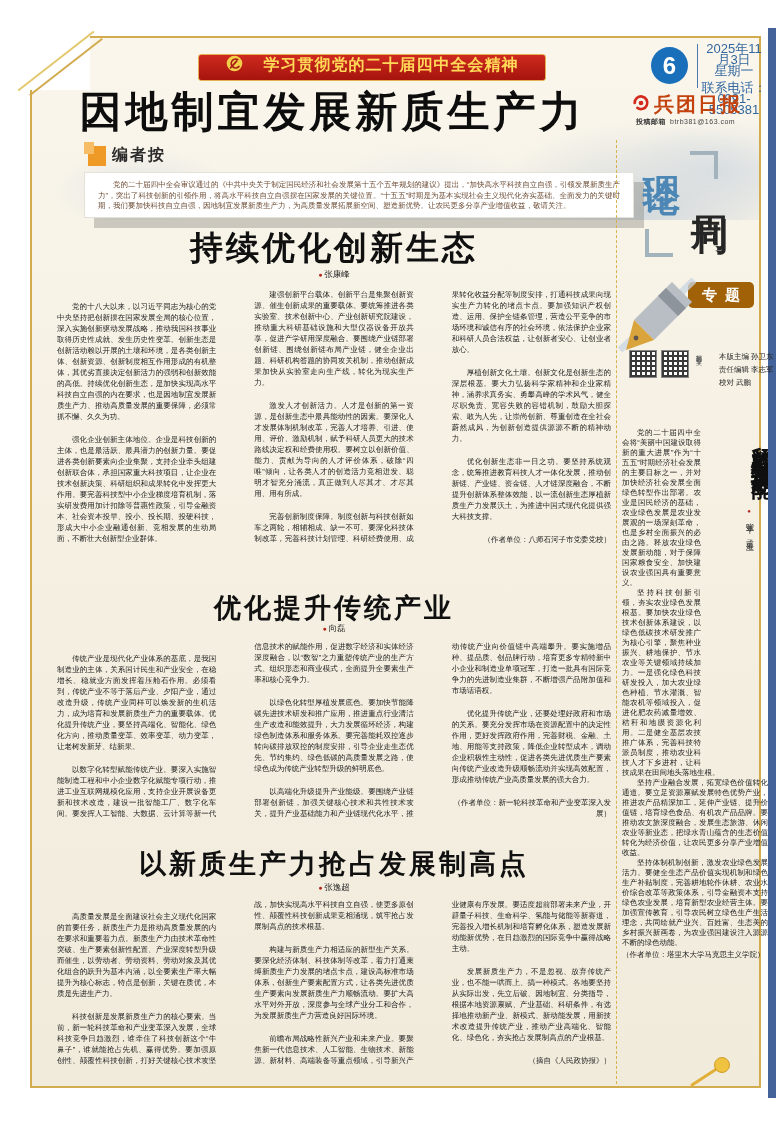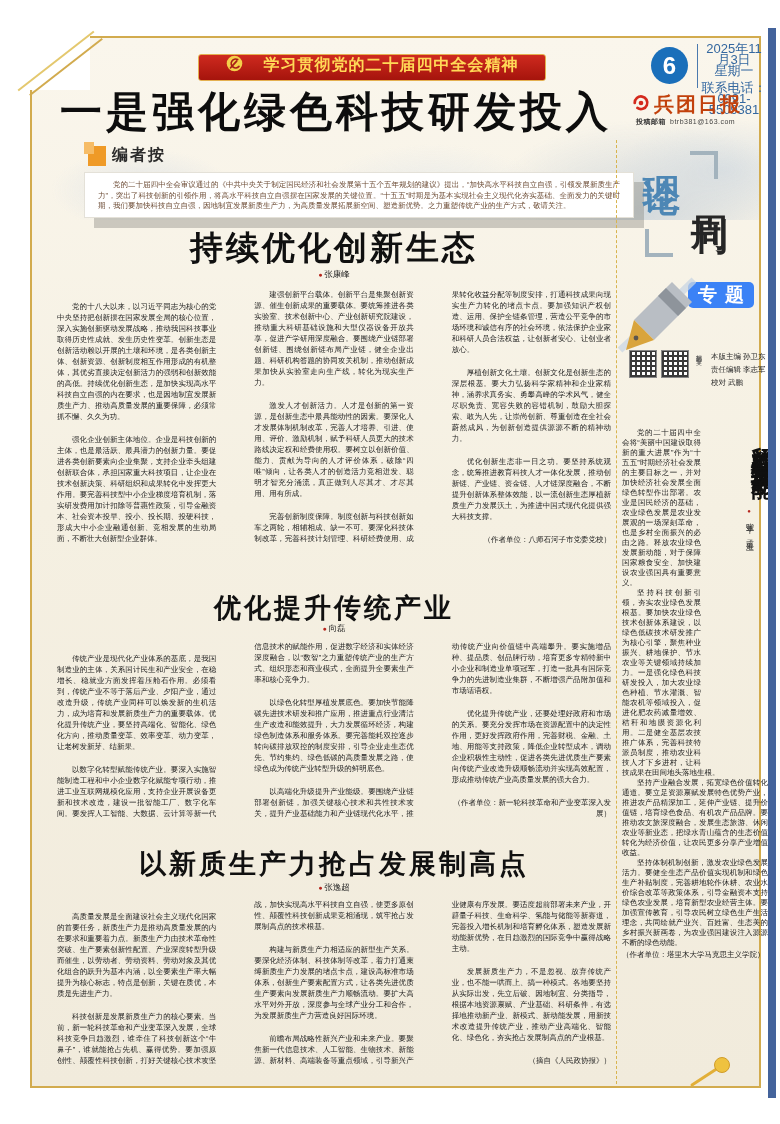--- a/index.html
+++ b/index.html
@@ -99,34 +99,34 @@
   .cols p.attr{text-indent:0;text-align:right;margin-top:2px;}
 
   
   .dash-sep{left:616px;top:140px;height:944px;border-left:1px dashed #d8b44e;}
   .vt{writing-mode:vertical-rl;text-orientation:upright;}
   .weekly-1{left:636px;top:146px;font-size:37px;font-weight:900;color:#4d87b5;letter-spacing:4px;height:110px;}
   .weekly-2{left:684px;top:186px;font-size:37px;font-weight:900;color:#262626;letter-spacing:4px;height:110px;}
   .bracket-tr{left:690px;top:151px;width:24px;height:24px;border-top:4px solid #a3b3bd;border-right:4px solid #a3b3bd;}
   .bracket-bl{left:645px;top:229px;width:24px;height:24px;border-left:4px solid #a3b3bd;border-bottom:4px solid #a3b3bd;}
   .badge{
-    left:688px;top:282px;width:66px;height:26px;background:#3b82f6;border-radius:5px;
-    color:#fff;font-size:19px;font-weight:bold;letter-spacing:8px;
+    left:688px;top:282px;width:66px;height:26px;background:#a16207;border-radius:5px;
+    color:#fff;font-size:15px;font-weight:bold;letter-spacing:8px;
     display:flex;align-items:center;justify-content:center;padding-left:8px;box-sizing:border-box;
   }
   .pen{left:616px;top:274px;}
   .qr-row{left:629px;top:350px;display:flex;gap:4px;align-items:flex-start;}
   .qr{
     width:26px;height:26px;border:1px solid #888;background:#fff;
     background-image:
       repeating-linear-gradient(0deg,#3a3a3a 0 2px,transparent 2px 5px),
       repeating-linear-gradient(90deg,#3a3a3a 0 2px,transparent 2px 5px);
   }
   .qr-caption{font-size:6px;color:#555;height:48px;letter-spacing:1px;margin-left:1px;}
-  .credits{margin-left:4px;font-size:7.5px;color:#2b2b2b;line-height:13px;white-space:nowrap;}
+  .credits{margin-left:12px;font-size:7.5px;color:#2b2b2b;line-height:13px;white-space:nowrap;}
 
   
   .side-art{
     left:622px;top:428px;width:146px;height:678px;
     font-size:7.5px;line-height:10px;color:#1c1c1c;text-align:justify;overflow:hidden;
   }
   .side-float{float:right;width:62px;height:332px;margin-left:5px;display:flex;justify-content:flex-end;gap:4px;}
   .side-title{font-size:23px;font-weight:900;color:#101010;letter-spacing:3px;height:330px;}
   .side-byline{font-size:8px;color:#333;height:150px;margin-top:80px;letter-spacing:2px;}
   .side-byline::before{content:"●";color:#b5251c;font-size:6px;}
@@ -149,21 +149,21 @@
   <span class="emblem">
     <svg width="17" height="17" viewBox="0 0 24 24">
       <circle cx="12" cy="12" r="11" fill="#f4cf4a"></circle>
       <path d="M6.5 18 L15 8.5" stroke="#a81f18" stroke-width="2.6" stroke-linecap="round"></path>
       <path d="M16.5 6.5 a6.2 6.2 0 1 0 1.8 9.5" stroke="#a81f18" stroke-width="2.4" fill="none" stroke-linecap="round"></path>
     </svg>
   </span>
   <span class="banner-text">学习贯彻党的二十届四中全会精神</span>
 </div>
 
-<div class="abs headline">一是强化绿色科技研发投入</div>
+<div class="abs headline">因地制宜发展新质生产力</div>
 
 <div class="abs pageno">6</div>
 <div class="abs date-sep"></div>
 <div class="abs date-block">
   <div>2025年11月3日</div>
   <div>星期一</div>
   <div class="gap"></div>
   <div>联系电话：</div>
   <div>0991-5509381</div>
 </div>
@@ -179,21 +179,21 @@
 </div>
 <div class="abs email-line">
   <b>投稿邮箱</b><span>btrb381@163.com</span>
 </div>
 
 <div class="abs ed-head">
   <span class="quote-icon"></span>
   <span class="ed-label">编者按</span>
 </div>
 <div class="abs ed-box">
-  <p>党的二十届四中全会审议通过的《中共中央关于制定国民经济和社会发展第十五个五年规划的建议》提出，“加快高水平科技自立自强，引领发展新质生产力”，突出了科技创新的引领作用，将高水平科技自立自强摆在国家发展的关键位置。“十五五”时期是为基本实现社会主义现代化夯实基础、全面发力的关键时期，我们要加快科技自立自强，因地制宜发展新质生产力，为高质量发展拓展新空间、塑造新优势。之力重塑传统产业的生产方式，敬请关注。</p>
+  <p>党的二十届四中全会审议通过的《中共中央关于制定国民经济和社会发展第十五个五年规划的建议》提出，“加快高水平科技自立自强，引领发展新质生产力”，突出了科技创新的引领作用，将高水平科技自立自强摆在国家发展的关键位置。“十五五”时期是为基本实现社会主义现代化夯实基础、全面发力的关键时期，我们要加快科技自立自强，因地制宜发展新质生产力，为高质量发展拓展新空间、塑造新优势。让农民更多分享产业增值收益，敬请关注。</p>
 </div>
 
 <div class="abs art-title t1">持续优化创新生态</div>
 <div class="abs byline b1">张康峰</div>
 <div class="abs cols c1">
   <div style="display:contents"><p>党的十八大以来，以习近平同志为核心的党中央坚持把创新摆在国家发展全局的核心位置，深入实施创新驱动发展战略，推动我国科技事业取得历史性成就、发生历史性变革。创新生态是创新活动赖以开展的土壤和环境，是各类创新主体、创新资源、创新制度相互作用形成的有机整体，其优劣直接决定创新活力的强弱和创新效能的高低。持续优化创新生态，是加快实现高水平科技自立自强的内在要求，也是因地制宜发展新质生产力、推动高质量发展的重要保障，必须常抓不懈、久久为功。</p><p>强化企业创新主体地位。企业是科技创新的主体，也是最活跃、最具潜力的创新力量。要促进各类创新要素向企业集聚，支持企业牵头组建创新联合体，承担国家重大科技项目，让企业在技术创新决策、科研组织和成果转化中发挥更大作用。要完善科技型中小企业梯度培育机制，落实研发费用加计扣除等普惠性政策，引导金融资本、社会资本投早、投小、投长期、投硬科技，形成大中小企业融通创新、竞相发展的生动局面，不断壮大创新型企业群体。</p><p>建强创新平台载体。创新平台是集聚创新资源、催生创新成果的重要载体。要统筹推进各类实验室、技术创新中心、产业创新研究院建设，推动重大科研基础设施和大型仪器设备开放共享，促进产学研用深度融合。要围绕产业链部署创新链、围绕创新链布局产业链，健全企业出题、科研机构答题的协同攻关机制，推动创新成果加快从实验室走向生产线，转化为现实生产力。</p><p>激发人才创新活力。人才是创新的第一资源，是创新生态中最具能动性的因素。要深化人才发展体制机制改革，完善人才培养、引进、使用、评价、激励机制，赋予科研人员更大的技术路线决定权和经费使用权。要树立以创新价值、能力、贡献为导向的人才评价体系，破除“四唯”倾向，让各类人才的创造活力竞相迸发、聪明才智充分涌流，真正做到人尽其才、才尽其用、用有所成。</p><p>完善创新制度保障。制度创新与科技创新如车之两轮，相辅相成、缺一不可。要深化科技体制改革，完善科技计划管理、科研经费使用、成果转化收益分配等制度安排，打通科技成果向现实生产力转化的堵点卡点。要加强知识产权创造、运用、保护全链条管理，营造公平竞争的市场环境和诚信有序的社会环境，依法保护企业家和科研人员合法权益，让创新者安心、让创业者放心。</p><p>厚植创新文化土壤。创新文化是创新生态的深层根基。要大力弘扬科学家精神和企业家精神，涵养求真务实、勇攀高峰的学术风气，健全尽职免责、宽容失败的容错机制，鼓励大胆探索、敢为人先，让崇尚创新、尊重创造在全社会蔚然成风，为创新创造提供源源不断的精神动力。</p><p>优化创新生态非一日之功。要坚持系统观念，统筹推进教育科技人才一体化发展，推动创新链、产业链、资金链、人才链深度融合，不断提升创新体系整体效能，以一流创新生态厚植新质生产力发展沃土，为推进中国式现代化提供强大科技支撑。</p></div>
   <p class="attr">（作者单位：八师石河子市党委党校）</p>
 </div>
 
 <div class="abs art-title t2">优化提升传统产业</div>

